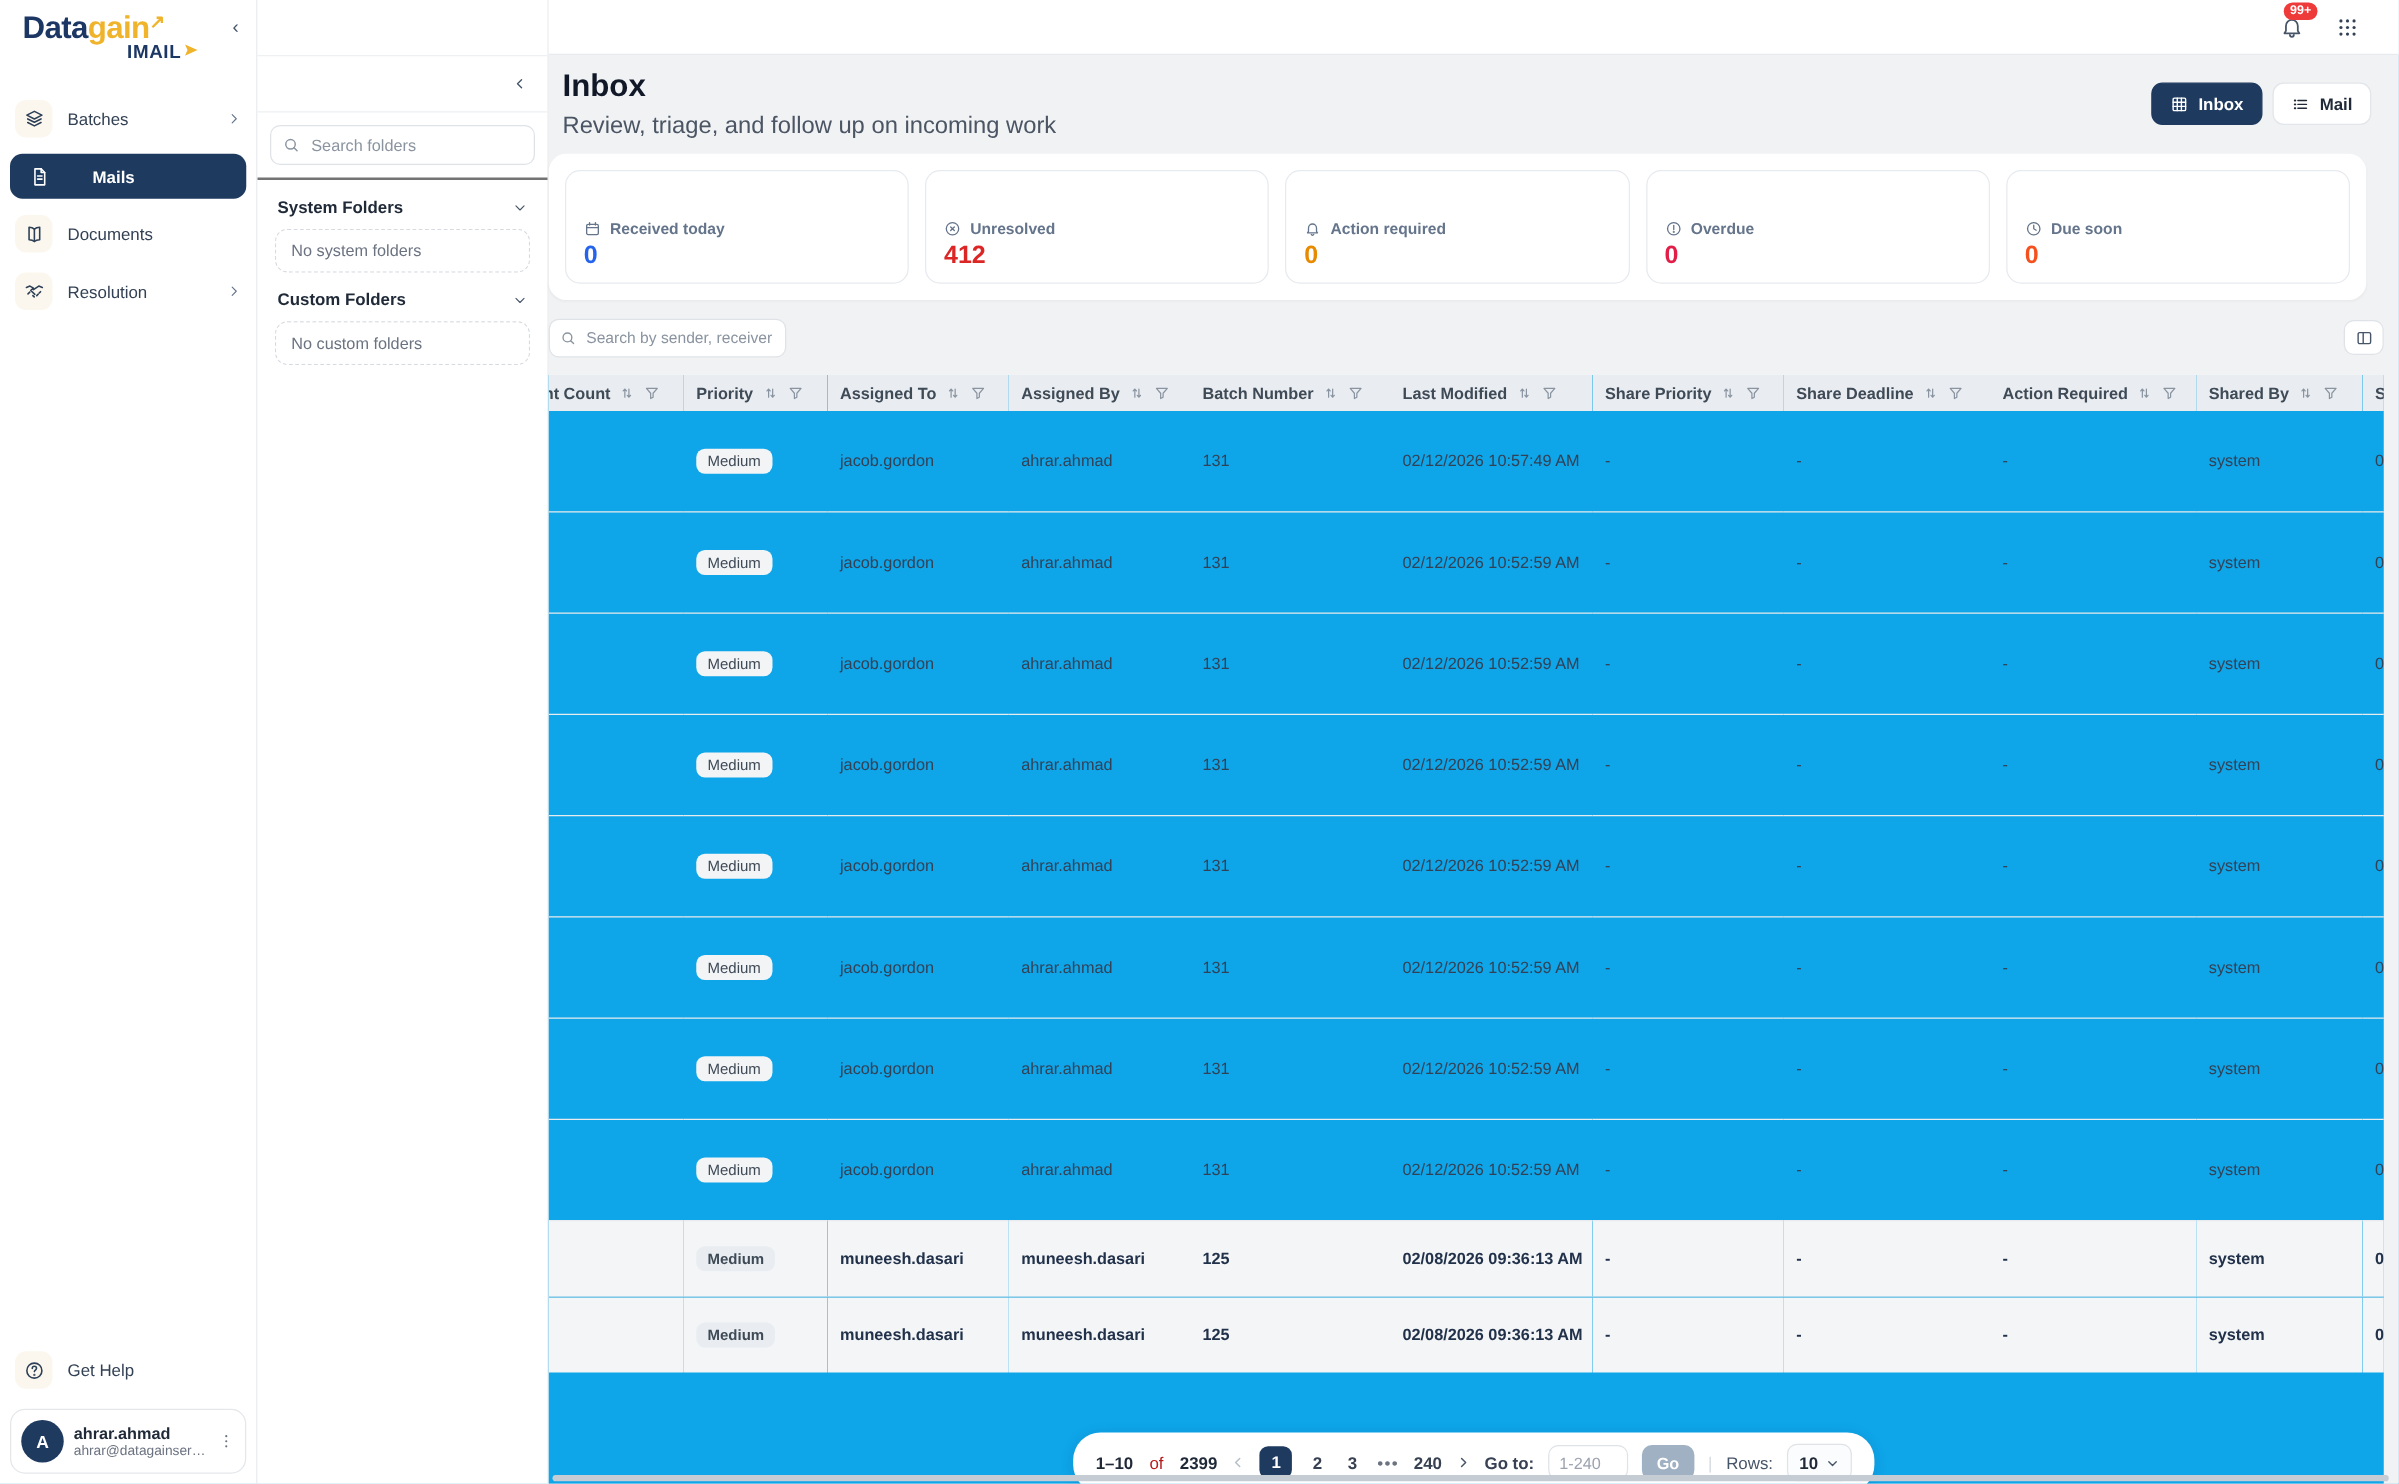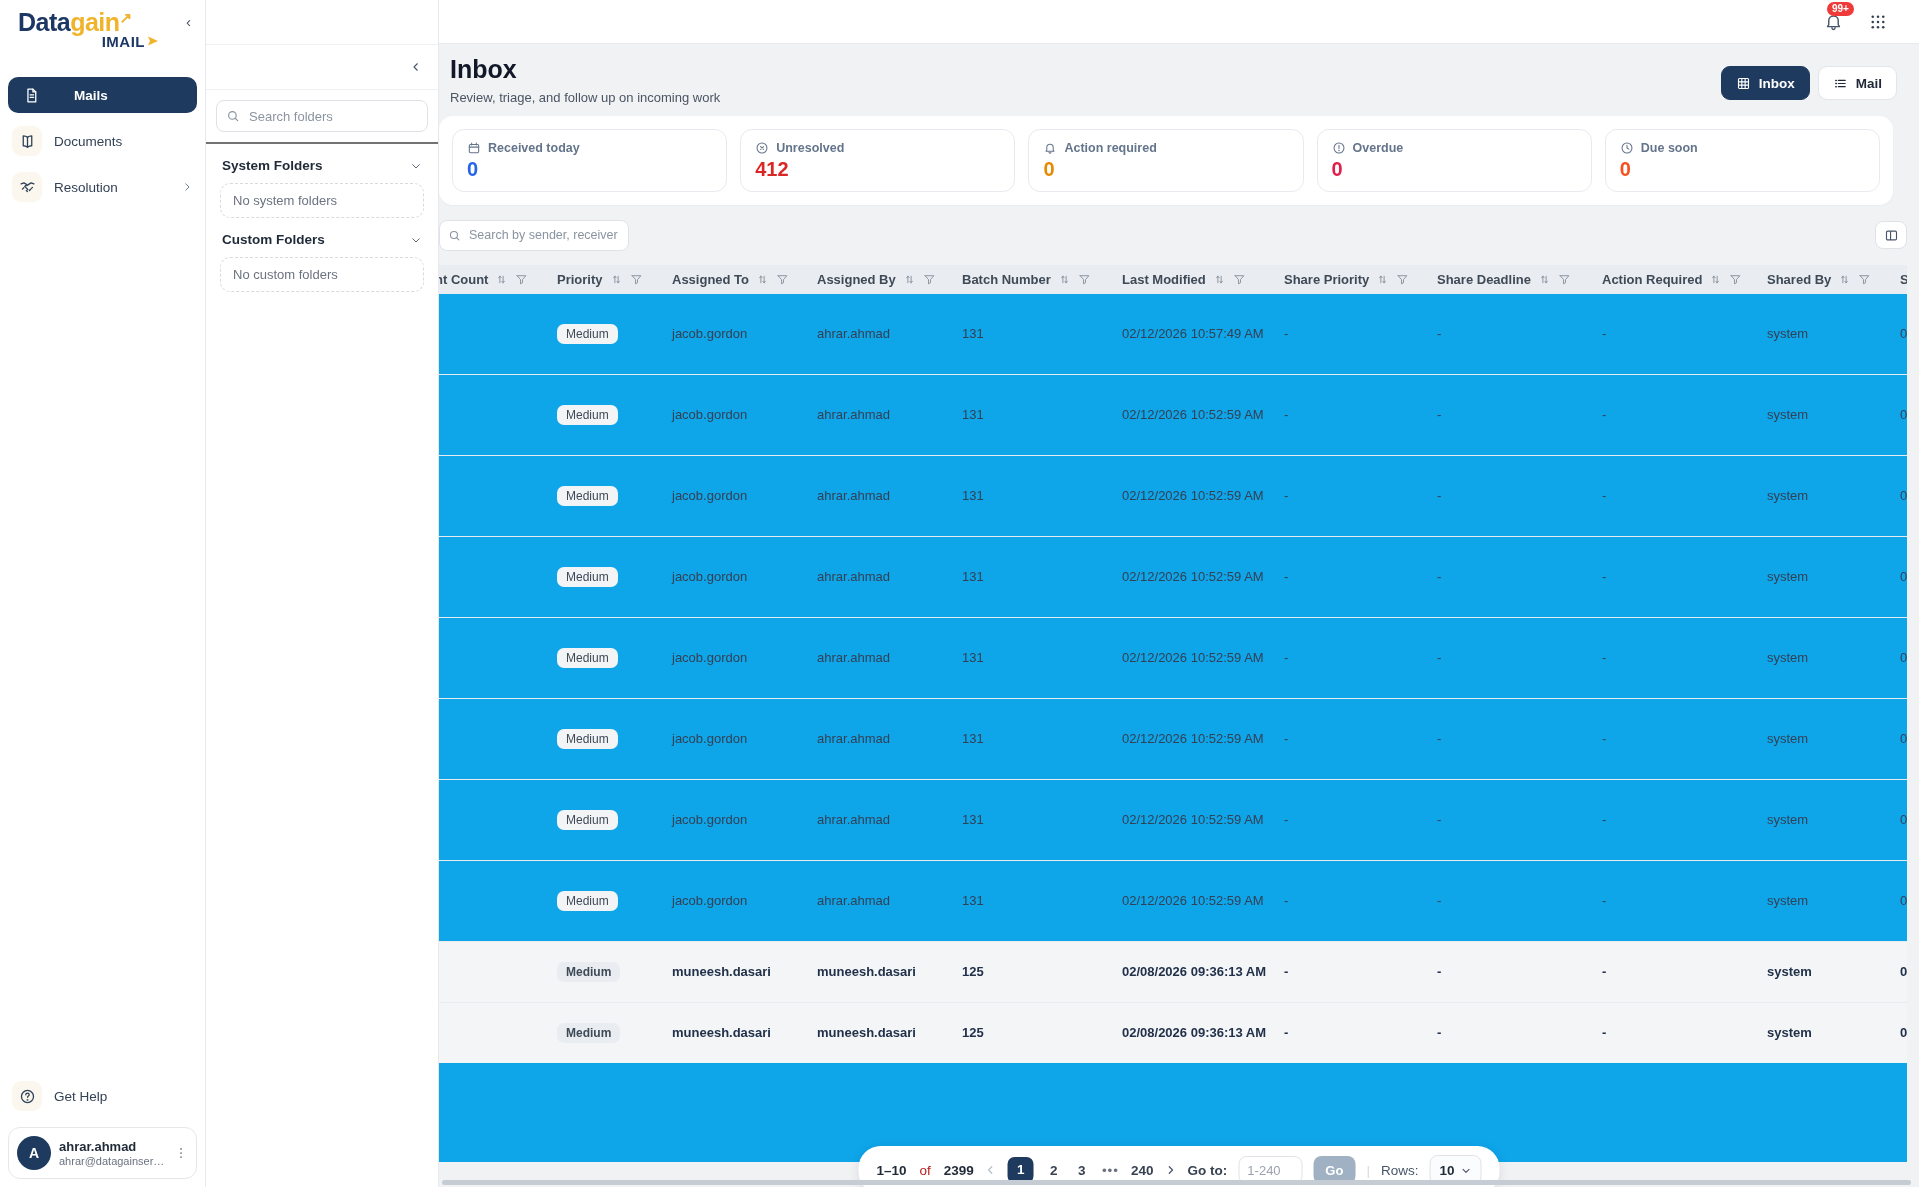--- a/index.html
+++ b/index.html
@@ -58,29 +58,29 @@
   .main{flex:1;display:flex;flex-direction:column;background:#f0f2f4;position:relative;min-width:0;}
   .topbar{height:43px;min-height:43px;background:#fff;border-bottom:1px solid #e8eaed;display:flex;align-items:center;justify-content:flex-end;gap:26px;padding-right:32px;}
   .bell-wrap{position:relative;color:#475569;cursor:pointer;}
   .bell-wrap svg{width:19px;height:19px;}
   .badge{position:absolute;top:-10px;left:3px;background:#ef3a3a;color:#fff;font-size:10px;font-weight:700;border-radius:9px;padding:2px 5px;line-height:1;}
   .apps-btn{color:#334155;cursor:pointer;}
   .apps-btn svg{width:18px;height:18px;}
 
   .page-head{display:flex;align-items:flex-start;justify-content:space-between;margin:12px 22px 0 11px;}
   .page-title{font-size:25px;font-weight:800;color:#111827;margin:0;line-height:1.1;}
-  .page-sub{font-size:13px;color:#4b5563;margin:6px 0 0 0;}
+  .page-sub{font-size:19px;color:#4b5563;margin:6px 0 0 0;}
   .view-toggle{display:flex;gap:8px;margin-top:10px;}
   .vt-btn{display:flex;align-items:center;gap:8px;height:34px;padding:0 14px;border-radius:9px;font-size:13.5px;font-weight:700;cursor:pointer;border:1px solid #e2e5e9;background:#fff;color:#1f2937;}
   .vt-btn svg{width:15px;height:15px;}
   .vt-btn.active{background:#1e3a5f;border-color:#1e3a5f;color:#fff;}
 
   .stats{background:#fff;border-radius:14px;margin:11px 26px 0 0;padding:13px;display:flex;gap:13px;box-shadow:0 1px 2px rgba(16,24,40,.03);}
   .stat-card{flex:1;border:1px solid #e7eaee;border-radius:12px;padding:11px 14px;background:#fff;}
-  .stat-top{display:flex;align-items:center;gap:7px;color:#64748b;}
+  .stat-top{display:flex;align-items:center;gap:7px;color:#64748b;margin-top:28px;}
   .stat-top svg{width:14px;height:14px;}
   .stat-label{font-size:12.5px;font-weight:600;color:#64748b;}
   .stat-value{font-size:20px;font-weight:800;margin-top:3px;line-height:1.1;}
 
   .search-row{display:flex;align-items:center;justify-content:space-between;margin:15px 12px 0 0;}
   .msearch-box{width:172px;height:29px;border:1px solid #dfe3e7;border-radius:8px;background:#fff;display:flex;align-items:center;gap:6px;padding:0 8px;}
   .msearch-box svg{width:13px;height:13px;color:#8a94a0;}
   .msearch-box input{border:none;outline:none;flex:1;font-size:12.5px;font-family:"Liberation Sans",sans-serif;color:#334155;background:transparent;min-width:0;}
   .msearch-box input::placeholder{color:#8a94a0;}
   .col-btn{width:32px;height:28px;border:1px solid #dfe3e7;border-radius:8px;background:#fff;color:#475569;display:flex;align-items:center;justify-content:center;cursor:pointer;}
@@ -137,20 +137,35 @@
         <span class="lg-dark">Data</span><span class="lg-gold">gain</span><span class="lg-arrow">↗</span>
       </div>
       <div class="logo-l2">
         <span>IMAIL</span><span class="plane"><svg width="12" height="12" viewBox="0 0 24 24" fill="#f0b42c">
               <path d="M2 21l20-9L2 3l4 9-4 9z"></path>
             </svg></span>
       </div>
       <span class="collapse-btn">‹</span>
     </div>
     <nav class="nav" id="nav-main">
+        <div class="nav-item">
+    <span class="icon-box">
+            <svg viewBox="0 0 24 24" fill="none" stroke="currentColor" stroke-width="1.8" stroke-linecap="round" stroke-linejoin="round">
+              <path d="M12 3l8.5 4.2L12 11.5 3.5 7.2 12 3z"></path>
+              <path d="M4.5 11.5l7.5 3.8 7.5-3.8"></path>
+              <path d="M4.5 15.5l7.5 3.8 7.5-3.8"></path>
+            </svg>
+          </span>
+    <span class="nav-label">Batches</span>
+    <span class="nav-chev ic">
+            <svg viewBox="0 0 24 24" fill="none" stroke="currentColor" stroke-width="1.8" stroke-linecap="round" stroke-linejoin="round">
+              <path d="M9.5 5.5L16 12l-6.5 6.5"></path>
+            </svg>
+          </span>
+  </div>
         <div class="nav-item active">
     <span class="icon-box">
             <svg viewBox="0 0 24 24" fill="none" stroke="currentColor" stroke-width="1.8" stroke-linecap="round" stroke-linejoin="round">
               <path d="M7 3h7l4 4v14H7V3z"></path>
               <path d="M14 3v4h4"></path>
               <path d="M10 11h5M10 14.5h5"></path>
             </svg>
           </span>
     <span class="nav-label">Mails</span>
 

